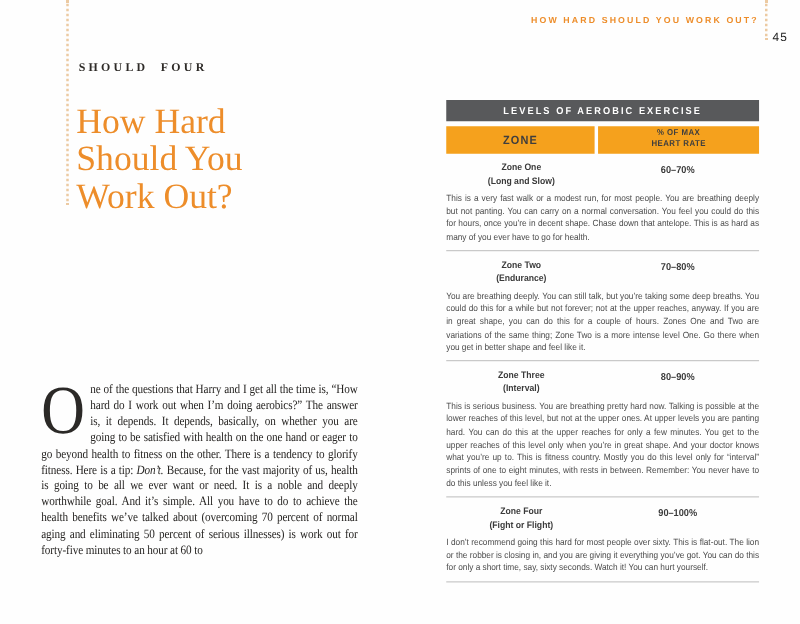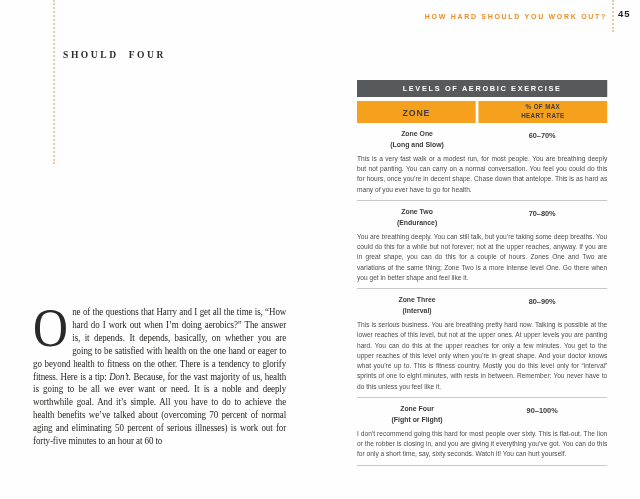--- a/index.html
+++ b/index.html
@@ -43,23 +43,23 @@
     position:absolute;right:33px;top:13px;
     font-family:"Liberation Sans", sans-serif;
     font-size:7px;font-weight:bold;letter-spacing:1.7px;
     color:#ed8d2a;
   }
   .dotted-rule-right{
     position:absolute;left:612px;top:0;height:32px;width:0;
     border-left:2px dotted #eccaa2;
   }
   .folio{
-    position:absolute;left:618px;top:8px;
+    position:absolute;left:618px;top:25px;
     font-family:"Liberation Sans", sans-serif;
-    font-size:9.5px;font-weight:bold;letter-spacing:1px;color:#1f1f1f;
+    font-size:9.5px;font-weight:normal;letter-spacing:1px;color:#1f1f1f;
   }
 
   
   .zone-table{
     position:absolute;left:357px;top:80px;width:272px;
     transform:scaleX(0.92);transform-origin:left top;
     font-family:"Liberation Sans", sans-serif;
   }
   .table-titlebar{
     background:#58595b;height:17px;line-height:17px;
@@ -96,20 +96,23 @@
 </style>
 </head>
 <body>
 
 <div class="spread">
 
   <div class="dotted-rule-left"></div>
 
   <div class="chapter-label">SHOULD FOUR</div>
 
+  <h1 class="chapter-title">How Hard
+Should You
+Work Out?</h1>
 
   <div class="body-copy">
     <p>
       <span class="dropcap">O</span><span>ne of the questions that Harry and I get all the time is, “How hard do I work out when I’m doing aerobics?” The answer is, it depends. It depends, basically, on whether you are going to be satisfied with health on the one hand or eager to go beyond health to fitness on the other. There is a tendency to glorify fitness. Here is a tip: </span><i>Don’t.</i><span> Because, for the vast majority of us, health is going to be all we ever want or need. It is a noble and deeply worthwhile goal. And it’s simple. All you have to do to achieve the health benefits we’ve talked about (overcoming 70 percent of normal aging and eliminating 50 percent of serious illnesses) is work out for forty-five minutes to an hour at 60 to</span>
     </p>
   </div>
 
   <div class="running-head">HOW HARD SHOULD YOU WORK OUT?</div>
 
   <div class="dotted-rule-right"></div>

